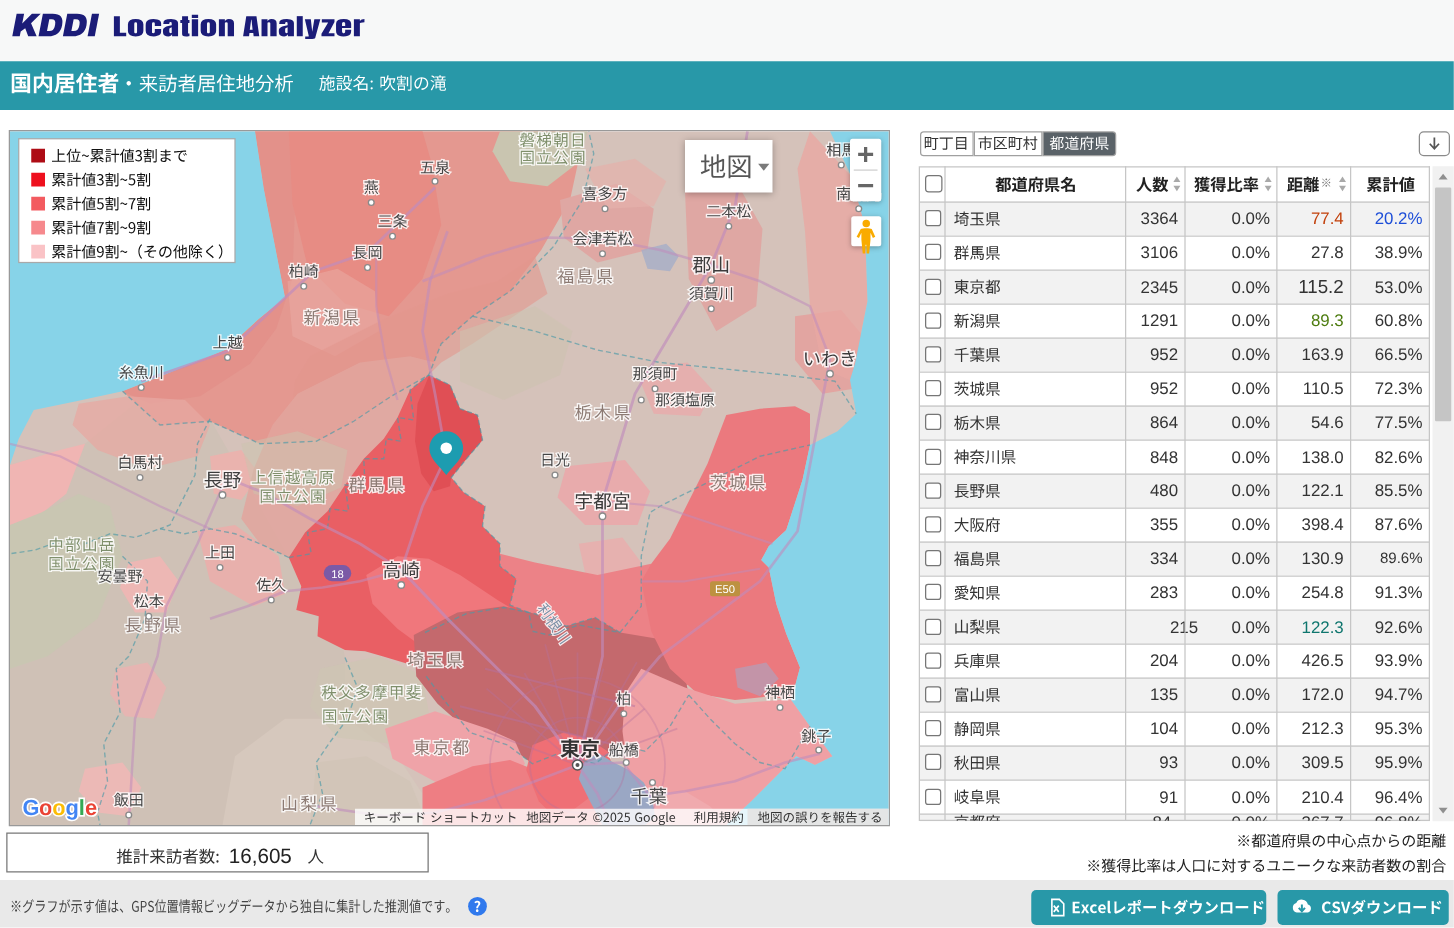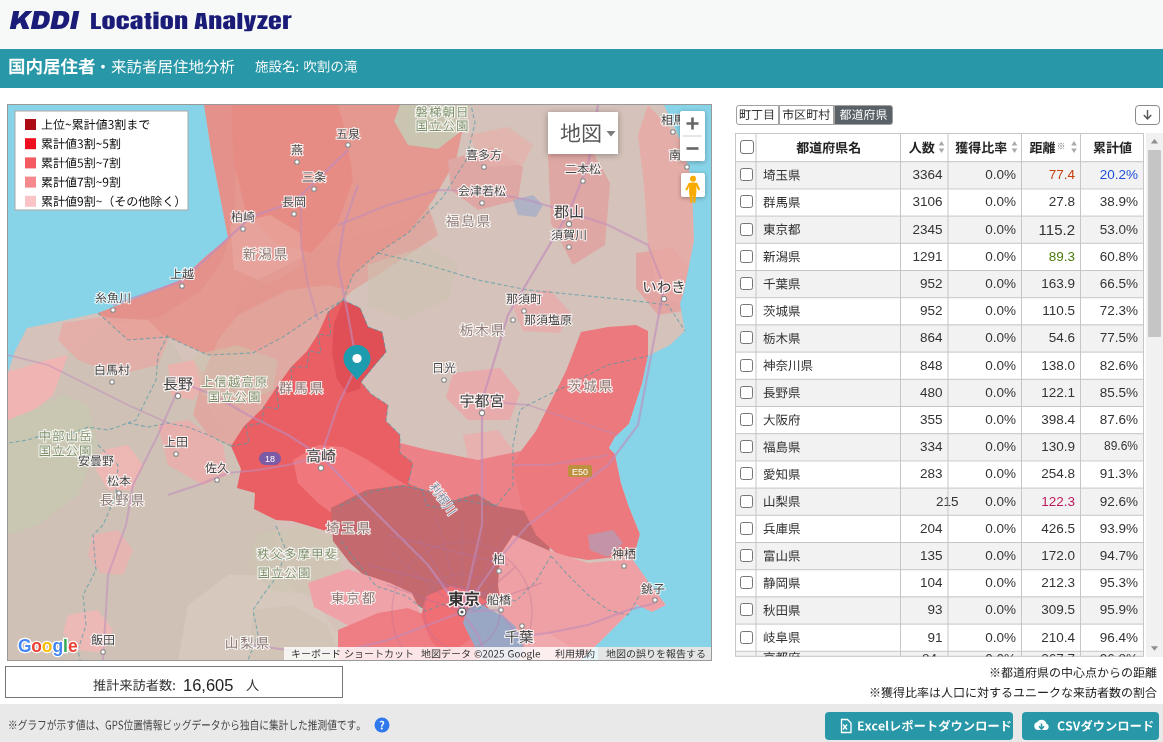--- a/index.html
+++ b/index.html
@@ -353,21 +353,21 @@
     <div style="position:absolute;left:0;top:327.4px;width:408px;height:27.2px;background:#fff"></div>
     <div style="position:absolute;left:4px;top:334.4px;width:13px;height:13px;border:1.5px solid #767676;border-radius:2.5px;background:#fff;box-sizing:border-box"></div>
     <div style="position:absolute;left:0;top:327.4px;width:206.5px;height:27.2px;line-height:27.2px;text-align:right;font-size:13.5px;color:#333">283</div>
     <div style="position:absolute;left:0;top:327.4px;width:280px;height:27.2px;line-height:27.2px;text-align:right;font-size:13.5px;color:#333">0.0%</div>
     <div style="position:absolute;left:0;top:327.4px;width:339px;height:27.2px;line-height:27.2px;text-align:right;font-size:13.5px;color:#333">254.8</div>
     <div style="position:absolute;left:0;top:327.4px;width:402px;height:27.2px;line-height:27.2px;text-align:right;font-size:13.5px;color:#333">91.3%</div>
     <div style="position:absolute;left:0;top:354.6px;width:408px;height:27.2px;background:#f2f2f2"></div>
     <div style="position:absolute;left:4px;top:361.6px;width:13px;height:13px;border:1.5px solid #767676;border-radius:2.5px;background:#fff;box-sizing:border-box"></div>
     <div style="position:absolute;left:16px;top:354.6px;width:206.5px;height:27.2px;line-height:27.2px;text-align:right;font-size:13.5px;color:#333">215</div>
     <div style="position:absolute;left:0;top:354.6px;width:280px;height:27.2px;line-height:27.2px;text-align:right;font-size:13.5px;color:#333">0.0%</div>
-    <div style="position:absolute;left:0;top:354.6px;width:339px;height:27.2px;line-height:27.2px;text-align:right;font-size:13.5px;color:#be185d">122.3</div>
+    <div style="position:absolute;left:0;top:354.6px;width:339px;height:27.2px;line-height:27.2px;text-align:right;font-size:13.5px;color:#0f766e">122.3</div>
     <div style="position:absolute;left:0;top:354.6px;width:402px;height:27.2px;line-height:27.2px;text-align:right;font-size:13.5px;color:#333">92.6%</div>
     <div style="position:absolute;left:0;top:381.8px;width:408px;height:27.2px;background:#fff"></div>
     <div style="position:absolute;left:4px;top:388.8px;width:13px;height:13px;border:1.5px solid #767676;border-radius:2.5px;background:#fff;box-sizing:border-box"></div>
     <div style="position:absolute;left:0;top:381.8px;width:206.5px;height:27.2px;line-height:27.2px;text-align:right;font-size:13.5px;color:#333">204</div>
     <div style="position:absolute;left:0;top:381.8px;width:280px;height:27.2px;line-height:27.2px;text-align:right;font-size:13.5px;color:#333">0.0%</div>
     <div style="position:absolute;left:0;top:381.8px;width:339px;height:27.2px;line-height:27.2px;text-align:right;font-size:13.5px;color:#333">426.5</div>
     <div style="position:absolute;left:0;top:381.8px;width:402px;height:27.2px;line-height:27.2px;text-align:right;font-size:13.5px;color:#333">93.9%</div>
     <div style="position:absolute;left:0;top:409px;width:408px;height:27.2px;background:#f2f2f2"></div>
     <div style="position:absolute;left:4px;top:416px;width:13px;height:13px;border:1.5px solid #767676;border-radius:2.5px;background:#fff;box-sizing:border-box"></div>
     <div style="position:absolute;left:0;top:409px;width:206.5px;height:27.2px;line-height:27.2px;text-align:right;font-size:13.5px;color:#333">135</div>

